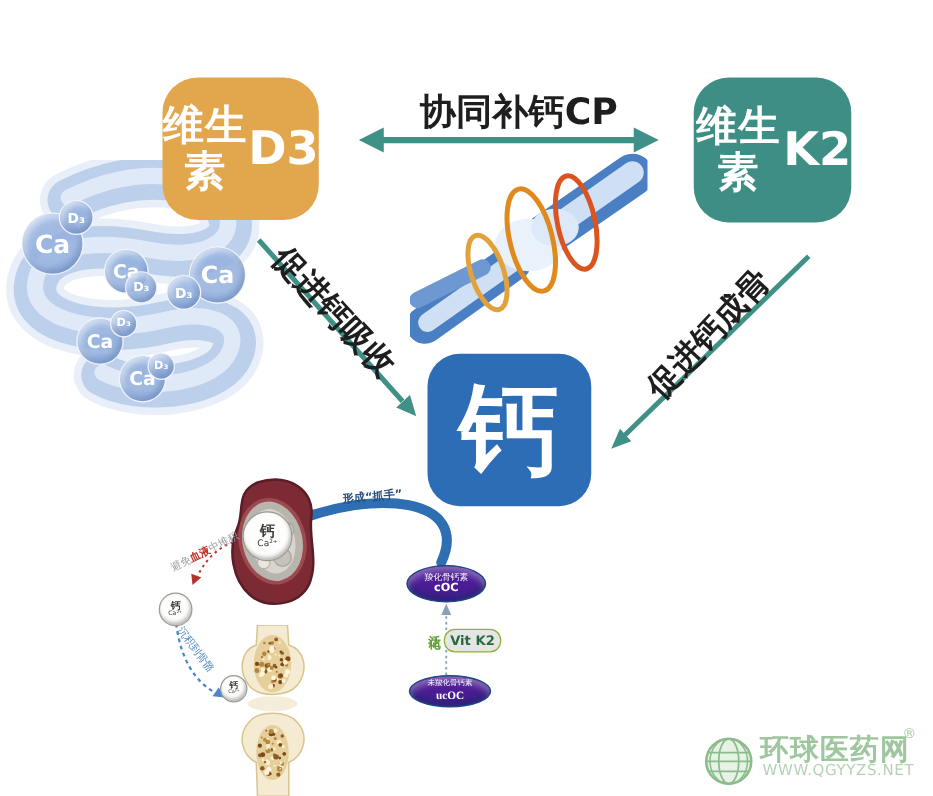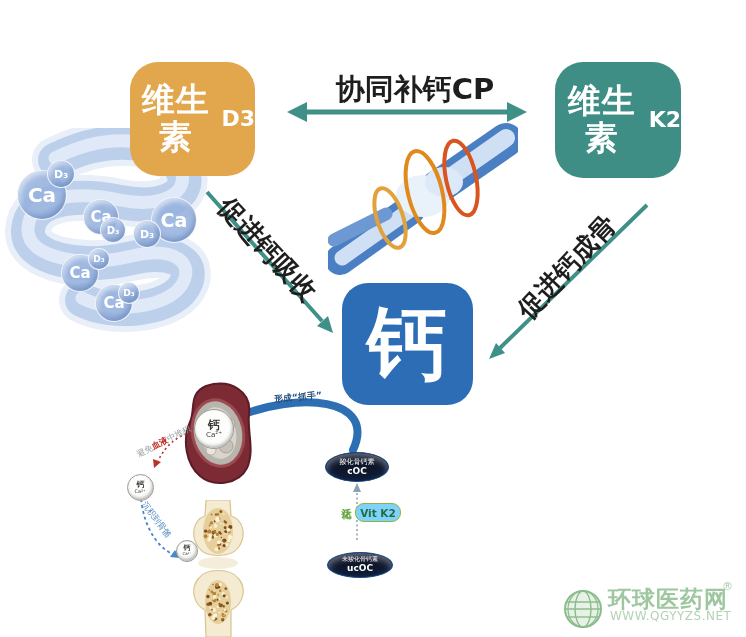--- a/index.html
+++ b/index.html
@@ -9,21 +9,21 @@
   }
   .abs{position:absolute;}
   .nowrap{white-space:nowrap;}
   
   .node{
     position:absolute;border-radius:28px;color:#fff;text-align:center;
     display:flex;flex-direction:row;justify-content:center;align-items:center;
     font-weight:600;line-height:1.12;
   }
   .node .l1{font-size:33px;letter-spacing:1px;}
-  .node .l2{font-size:22px;}
+  .node .l2{font-size:37px;}
   .node-d3{left:130px;top:62px;width:125px;height:114px;background:#E2A64D;}
   .node-k2{left:555px;top:62px;width:126px;height:116px;background:#3E8E85;}
   .node-ca{
     left:342px;top:283px;width:131px;height:122px;background:#2D6DB5;border-radius:26px;
     display:flex;align-items:center;justify-content:center;
   }
   .node-ca .glyph{font-size:80px;font-weight:700;color:#fff;line-height:1;}
   
   .lbl-synergy{left:300px;top:70px;width:230px;text-align:center;font-size:29px;font-weight:700;color:#1e1e1e;}
   .lbl-diag{width:170px;text-align:center;font-size:26px;font-weight:600;color:#1e1e1e;}
@@ -46,37 +46,37 @@
   .caball .t1{font-weight:700;}
   .caball .t2{transform:scale(0.9);}
   
   .tiny{position:absolute;white-space:nowrap;text-align:center;}
   .lbl-grab{left:258px;top:391px;width:80px;font-size:9px;font-weight:700;color:#27507f;transform:rotate(-5deg);}
   .lbl-avoid{left:121px;top:436px;width:86px;font-size:8.5px;transform:rotate(-27deg);color:#9aa0a6;}
   .lbl-avoid .red{color:#c03028;font-weight:700;}
   .lbl-deposit{left:124px;top:514px;width:64px;font-size:8.5px;color:#5088c0;transform:rotate(53deg);}
   
   .ellipse{
-    position:absolute;border-radius:50%;background:#0f172a;border:1.5px solid #174a85;
+    position:absolute;border-radius:50%;background:#4c1d95;border:1.5px solid #174a85;
     color:#fff;display:flex;flex-direction:column;align-items:center;justify-content:center;
     line-height:1.15;text-align:center;
     box-shadow:inset 0 4px 6px rgba(255,255,255,0.35), inset 0 -4px 6px rgba(10,40,90,0.5);
   }
   .ellipse .e1{font-size:7px;}
   .ellipse .e2{font-size:9px;font-weight:700;}
   .el-coc{left:325px;top:452px;width:62px;height:28px;}
-  .el-ucoc{left:327px;top:552px;width:64px;height:24px;}
+  .el-ucoc{left:327px;top:540px;width:64px;height:24px;font-family:Liberation Serif, serif;}
   .el-ucoc .e1{font-size:6px;}
   
   .lbl-activate{
     left:341px;top:500px;height:26px;font-size:10px;font-weight:700;color:#63a33a;
     writing-mode:vertical-rl;letter-spacing:1px;line-height:1;
   }
   .pill-vitk2{
-    left:355px;top:503px;width:44px;height:17px;background:#7dd3fc;border-radius:9px;
+    left:355px;top:503px;width:44px;height:17px;background:#e5e5e5;border-radius:9px;
     border:1px solid #8fb337;color:#256b3c;font-size:10.5px;font-weight:700;
     display:flex;align-items:center;justify-content:center;
   }
   
   .wm{left:560px;top:582px;width:186px;}
   .wm-name{position:absolute;left:48px;top:2px;font-size:23px;font-weight:700;color:#9fc79f;letter-spacing:1px;}
   .wm-reg{position:absolute;left:162px;top:-2px;font-size:11px;color:#a5cba5;}
   .wm-url{position:absolute;left:50px;top:27px;font-size:12px;color:#b4d2b4;letter-spacing:0.5px;}
   svg{display:block;}
   .overlay{pointer-events:none;}

